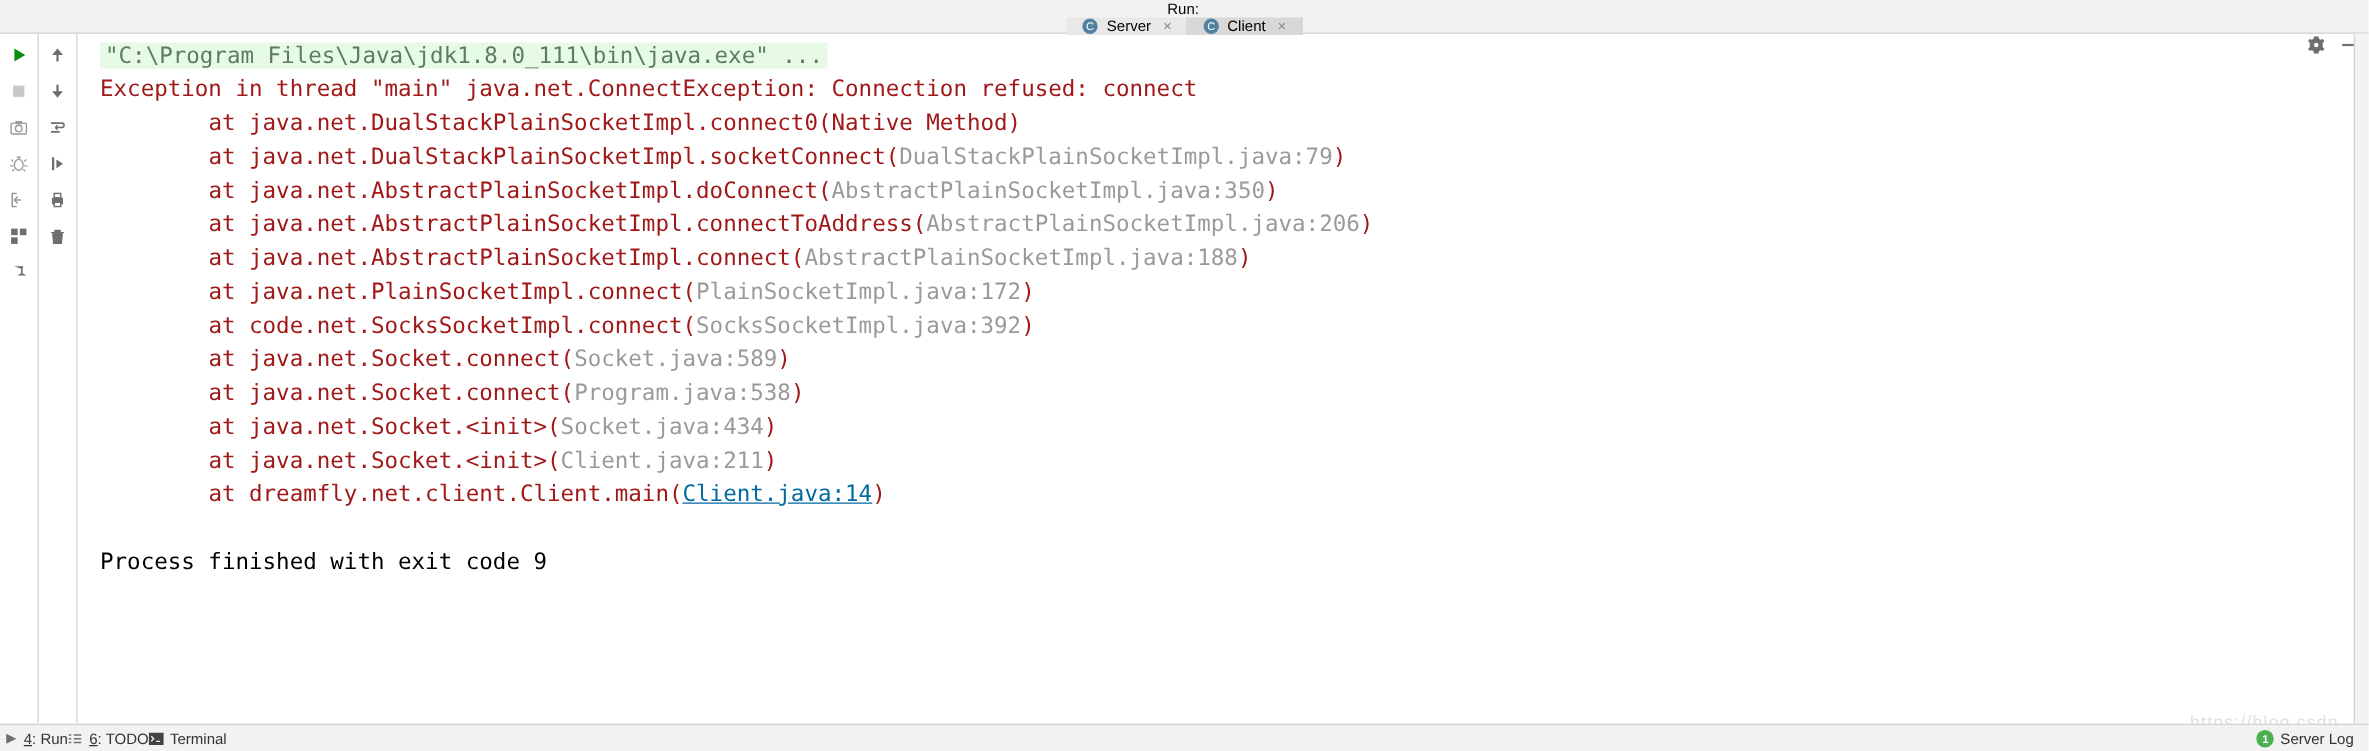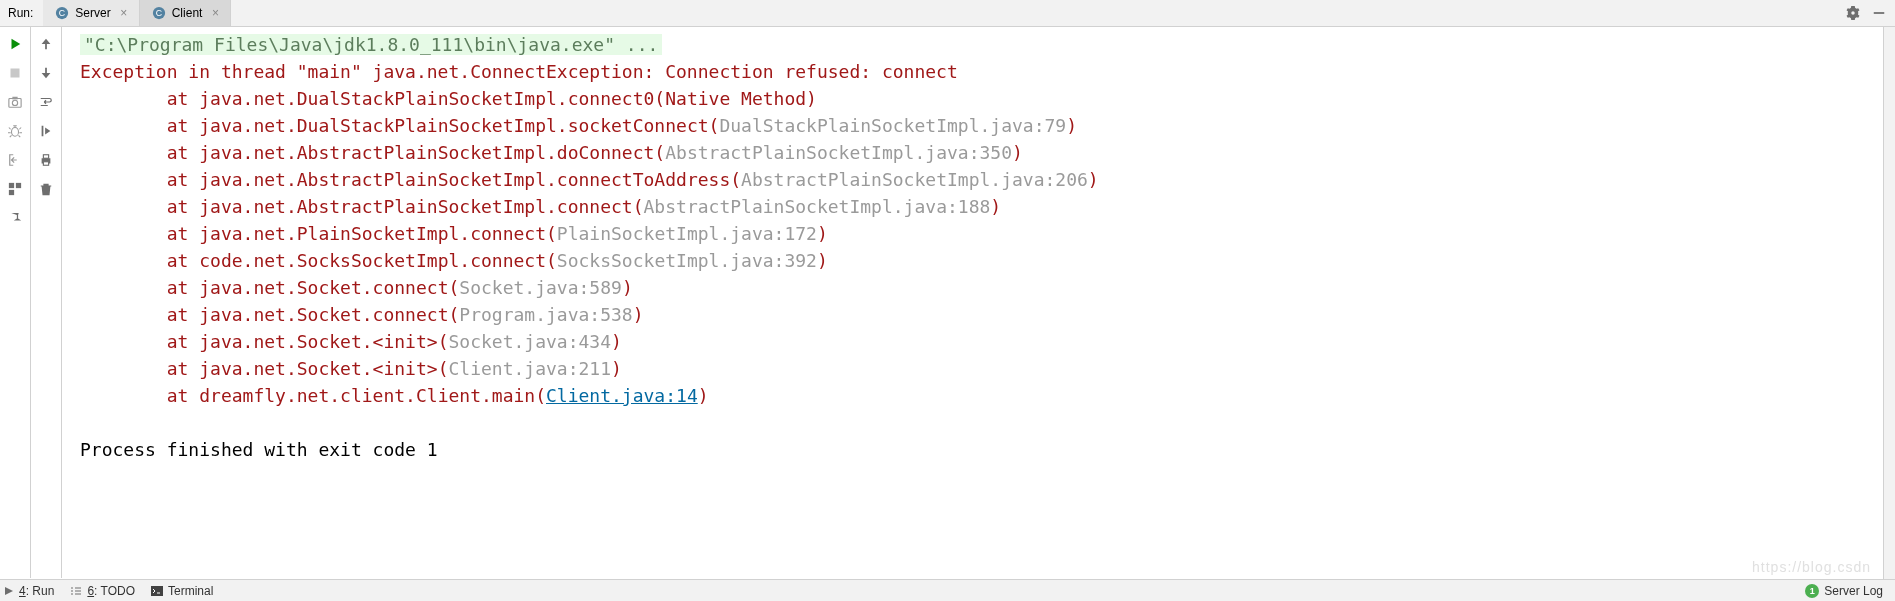--- a/index.html
+++ b/index.html
@@ -12,20 +12,21 @@
       height: 601px;
       overflow: hidden;
       position: relative;
     }
     .top-bar {
       display: flex;
       align-items: center;
       height: 27px;
       border-bottom: 1px solid #d1d1d1;
       background: #f2f2f2;
+      flex-direction: column;
     }
     .run-label {
       padding: 0 10px 0 8px;
       color: #000;
       font-size: 12px;
       display: flex;
       align-items: center;
       height: 100%;
     }
     .tabs {
@@ -125,21 +126,20 @@
       bottom: 0;
       left: 0;
       right: 0;
       height: 22px;
       border-top: 1px solid #d1d1d1;
       background: #f2f2f2;
       display: flex;
       align-items: center;
       font-size: 12px;
       padding-left: 4px;
-      gap: 16px;
     }
     .bottom-item {
       display: flex;
       align-items: center;
       gap: 5px;
       color: #333;
       cursor: pointer;
     }
     .bottom-item .underline { text-decoration: underline; }
     .bottom-right {
@@ -170,21 +170,21 @@
       border-left: 1px solid #d1d1d1;
       background: #f2f2f2;
       display: flex;
       align-items: flex-start;
       justify-content: center;
       padding-top: 6px;
     }
     .watermark {
       position: absolute;
       right: 24px;
-      bottom: 26px;
+      bottom: 16px;
       color: #e0e0e0;
       font-size: 14px;
       pointer-events: none;
       letter-spacing: 1px;
     }
     .scrollbar {
       width: 10px;
       background: #f7f7f7;
       border-left: 1px solid #e8e8e8;
     }
@@ -316,21 +316,21 @@
 <span class="red">	at java.net.AbstractPlainSocketImpl.connectToAddress(</span><span class="link">AbstractPlainSocketImpl.java:206</span><span class="red">)</span>
 <span class="red">	at java.net.AbstractPlainSocketImpl.connect(</span><span class="link">AbstractPlainSocketImpl.java:188</span><span class="red">)</span>
 <span class="red">	at java.net.PlainSocketImpl.connect(</span><span class="link">PlainSocketImpl.java:172</span><span class="red">)</span>
 <span class="red">	at code.net.SocksSocketImpl.connect(</span><span class="link">SocksSocketImpl.java:392</span><span class="red">)</span>
 <span class="red">	at java.net.Socket.connect(</span><span class="link">Socket.java:589</span><span class="red">)</span>
 <span class="red">	at java.net.Socket.connect(</span><span class="link">Program.java:538</span><span class="red">)</span>
 <span class="red">	at java.net.Socket.&lt;init&gt;(</span><span class="link">Socket.java:434</span><span class="red">)</span>
 <span class="red">	at java.net.Socket.&lt;init&gt;(</span><span class="link">Client.java:211</span><span class="red">)</span>
 <span class="red">	at dreamfly.net.client.Client.main(</span><span class="link-blue">Client.java:14</span><span class="red">)</span>
 </span>
-<span class="exit">Process finished with exit code 1</span></div>
+<span class="exit">Process finished with exit code 9</span></div>
 
   <div class="scrollbar"></div>
 </div>
 
 <div class="right-strip">
   
 </div>
 
 <div class="watermark">https://blog.csdn</div>
 

